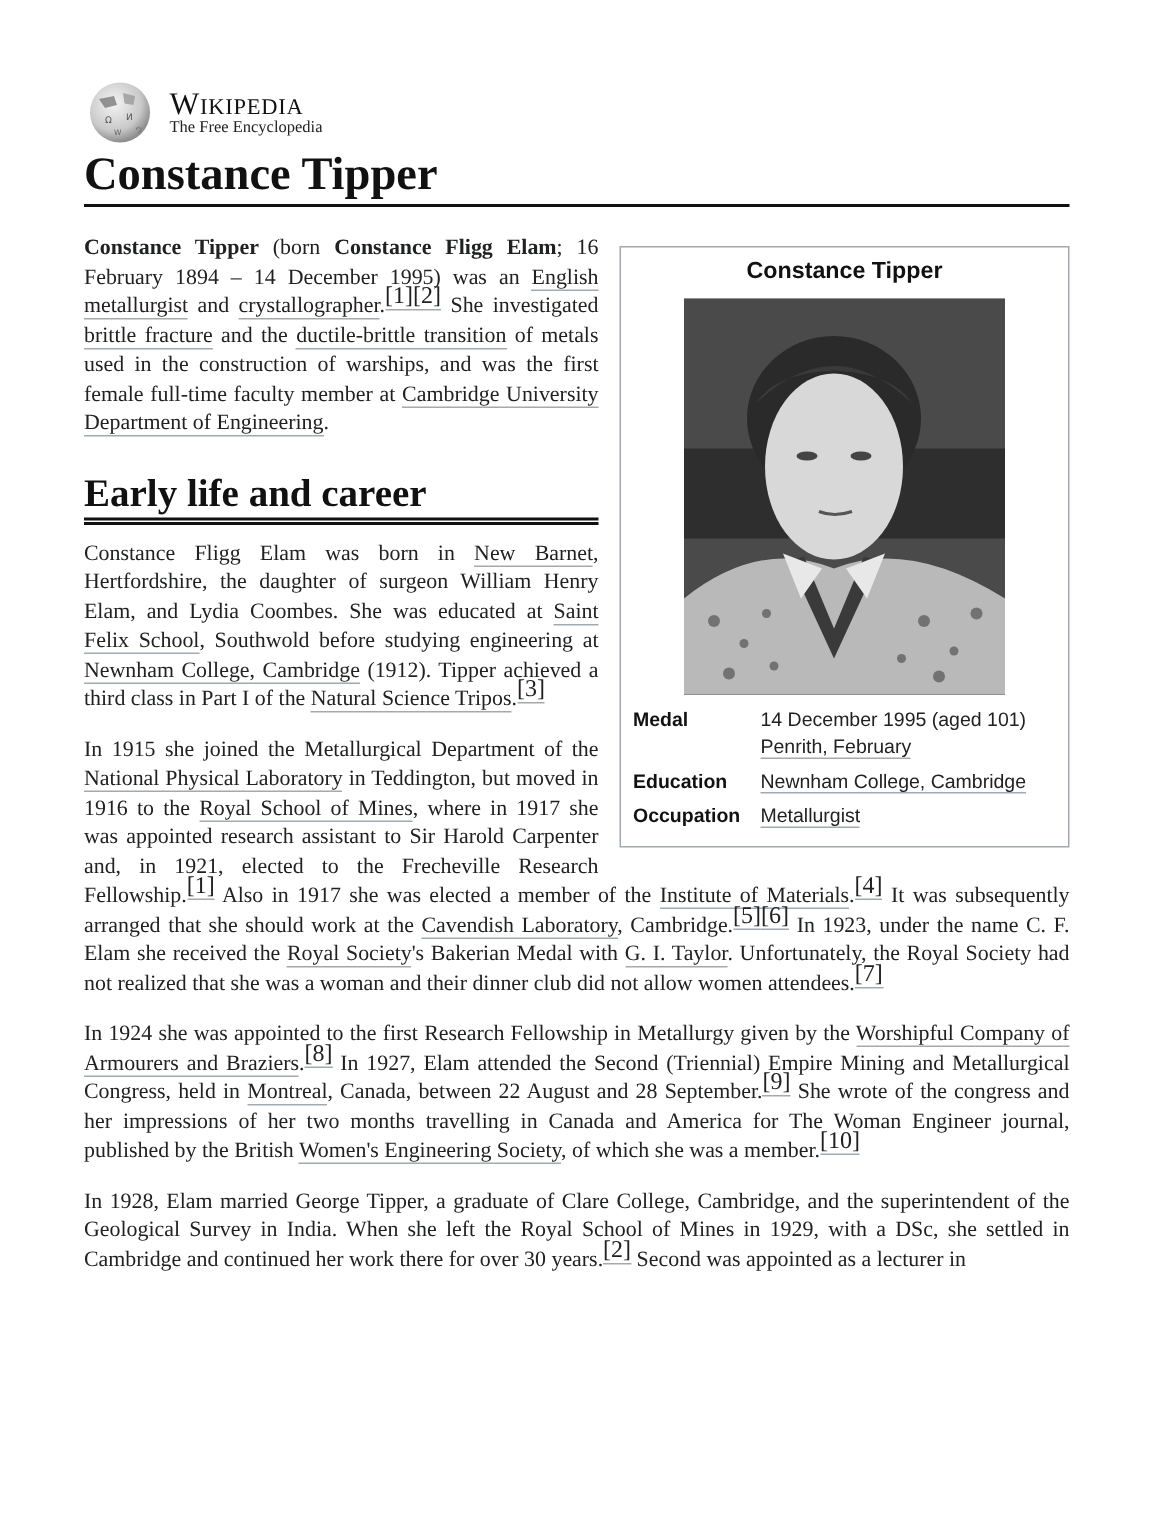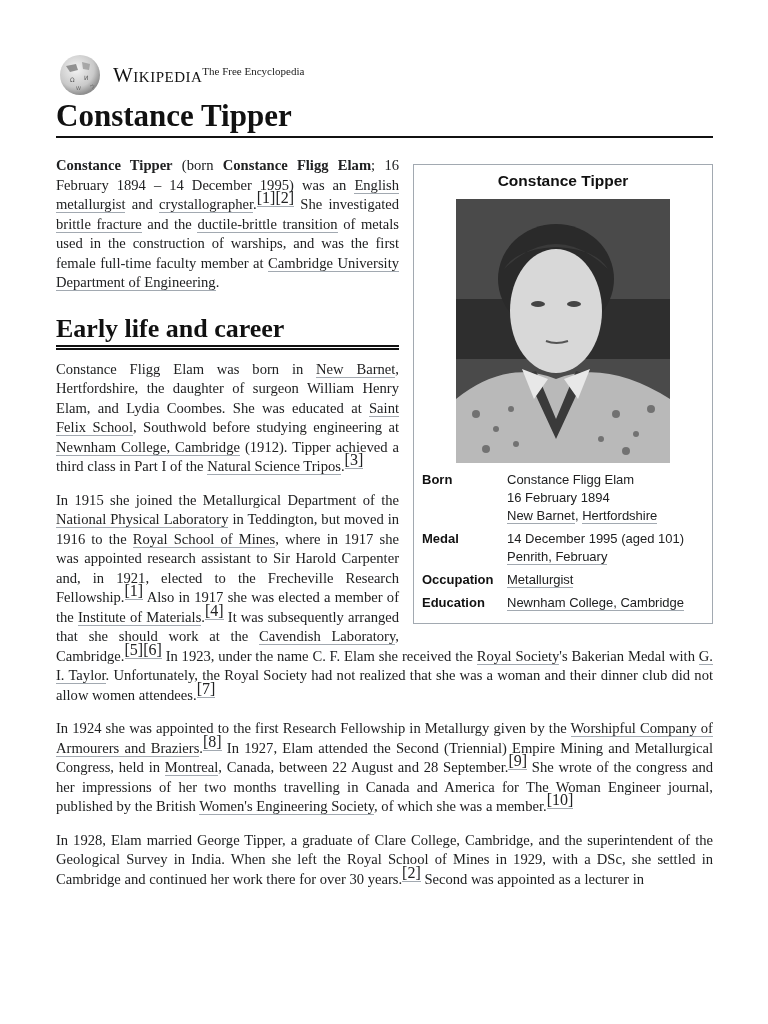--- a/index.html
+++ b/index.html
@@ -7,21 +7,21 @@
   body {
     width: 768px; height: 1024px; overflow: hidden; position: relative;
     font-family: "Liberation Serif", "DejaVu Serif", serif;
     color: #202122;
   }
   .header { position: absolute; left: 56px; top: 54px; height: 42px; display: flex; align-items: center; }
   .globe {
     width: 48px; height: 42px; position: relative;
   }
   .globe svg { display: block; }
-  .wordmark { margin-left: 9px; display: flex; flex-direction: row; justify-content: center; }
+  .wordmark { margin-left: 9px; display: flex; flex-direction: column; justify-content: center; }
   .wordmark .name { font-family: "Liberation Serif", serif; font-size: 21px; letter-spacing: 0.5px; color: #111; line-height: 20px; font-variant: small-caps; }
   .wordmark .tag { font-family: Liberation Serif, serif; font-size: 11px; color: #222; line-height: 13px; }
 
   .page-title {
     position: absolute; left: 56px; top: 96px; width: 657px;
     font-family: "Liberation Serif", serif; font-weight: bold;
     font-size: 31px; line-height: 40px; margin: 0; color: #111;
     border-bottom: 2px solid #111; padding-bottom: 0; height: 42px;
   }
 
@@ -109,42 +109,34 @@
             <circle cx="180" cy="235" r="3"></circle>
           <circle cx="195" cy="210" r="4"></circle>
             <circle cx="170" cy="252" r="4"></circle>
             <circle cx="145" cy="240" r="3"></circle>
           <circle cx="60" cy="245" r="3"></circle>
         </g>
       </svg>
     </div>
     <table>
       <tbody>
-          <tr>
-        <th>Born</th>
-        <td>
-          <span>Constance Fligg Elam</span><br>
-          <span>16 February 1894</span><br>
-          <a class="wl">New Barnet</a><span>, </span><a class="wl">Hertfordshire</a>
-        </td>
-      </tr>
       <tr>
         <th>Medal</th>
         <td>
           <span>14 December 1995 (aged 101)</span><br>
           <a class="wl">Penrith, February</a>
         </td>
       </tr>
       <tr>
+        <th>Education</th>
+        <td><a class="wl">Newnham College, Cambridge</a></td>
+      </tr>
+      <tr>
         <th>Occupation</th>
         <td><a class="wl">Metallurgist</a></td>
-      </tr>
-      <tr>
-        <th>Education</th>
-        <td><a class="wl">Newnham College, Cambridge</a></td>
       </tr>
     </tbody>
       </table>
   </div>
 
   <p><b>Constance Tipper</b><span> (born </span><b>Constance Fligg Elam</b><span>; 16 February 1894 – 14 December 1995) was an </span><a class="wl">English metallurgist</a><span> and </span><a class="wl">crystallographer</a><span>.</span><sup class="ref"><a>[1]</a><a>[2]</a></sup><span> She investigated </span><a class="wl">brittle fracture</a><span> and the </span><a class="wl">ductile-brittle transition</a><span> of metals used in the construction of warships, and was the first female full-time faculty member at </span><a class="wl">Cambridge University Department of Engineering</a><span>.</span></p>
 
   <h2 class="section">Early life and career</h2>
 
   <p><span>Constance Fligg Elam was born in </span><a class="wl">New Barnet</a><span>, Hertfordshire, the daughter of surgeon William Henry Elam, and Lydia Coombes. She was educated at </span><a class="wl">Saint Felix School</a><span>, Southwold before studying engineering at </span><a class="wl">Newnham College, Cambridge</a><span> (1912). Tipper achieved a third class in Part I of the </span><a class="wl">Natural Science Tripos</a><span>.</span><sup class="ref"><a>[3]</a></sup></p>

